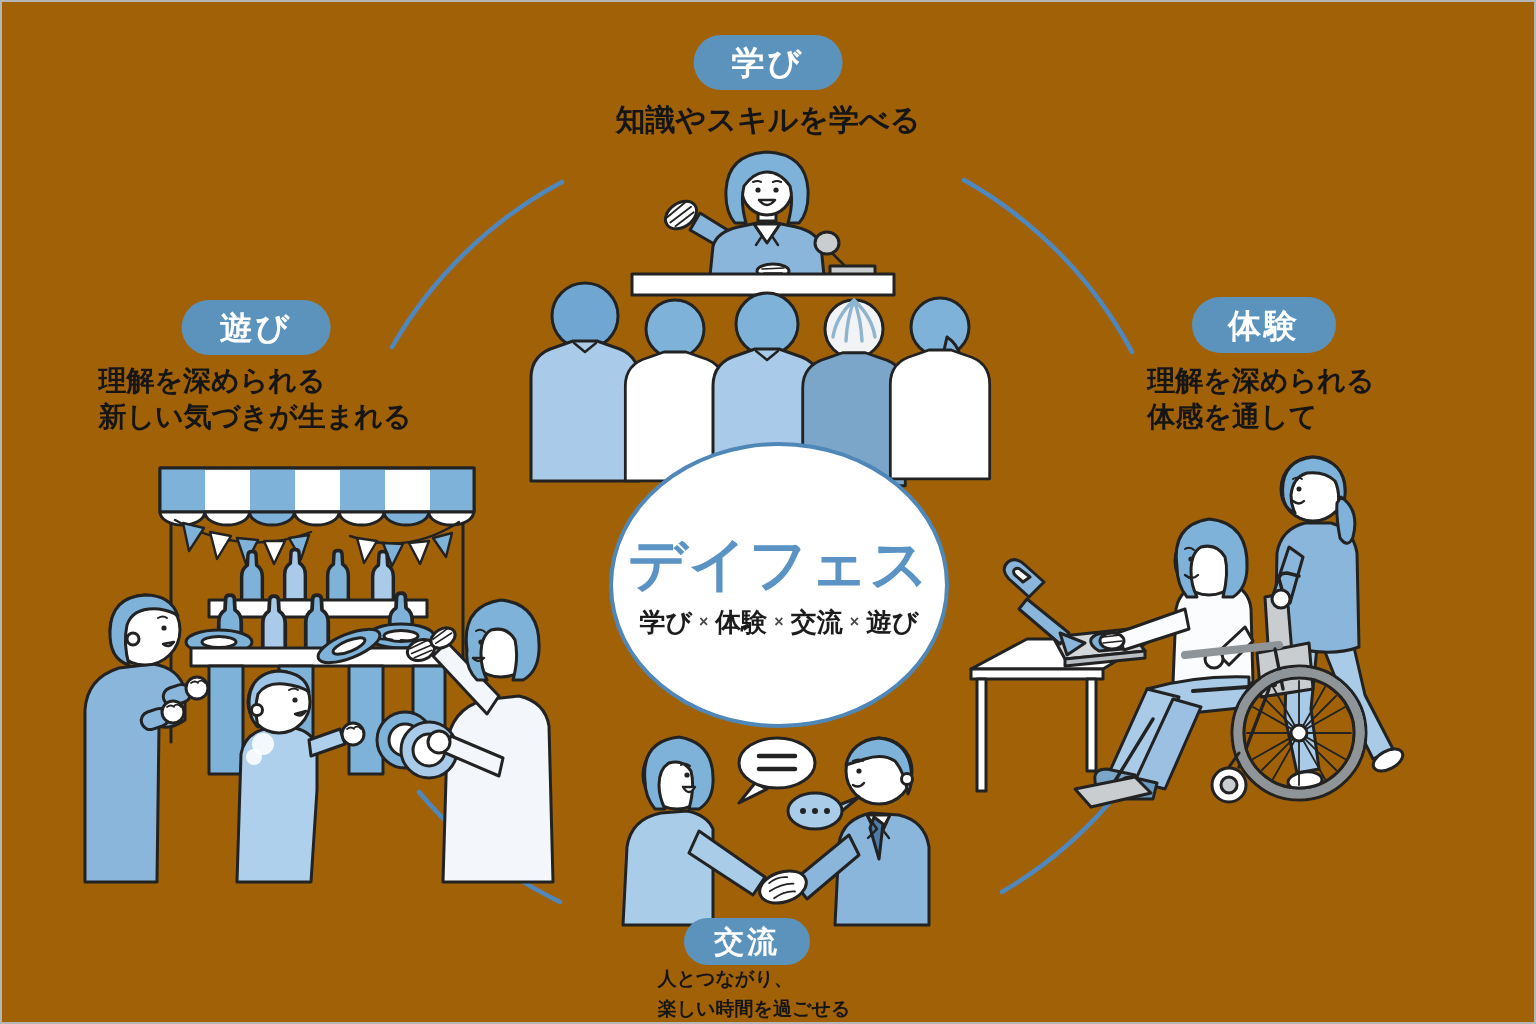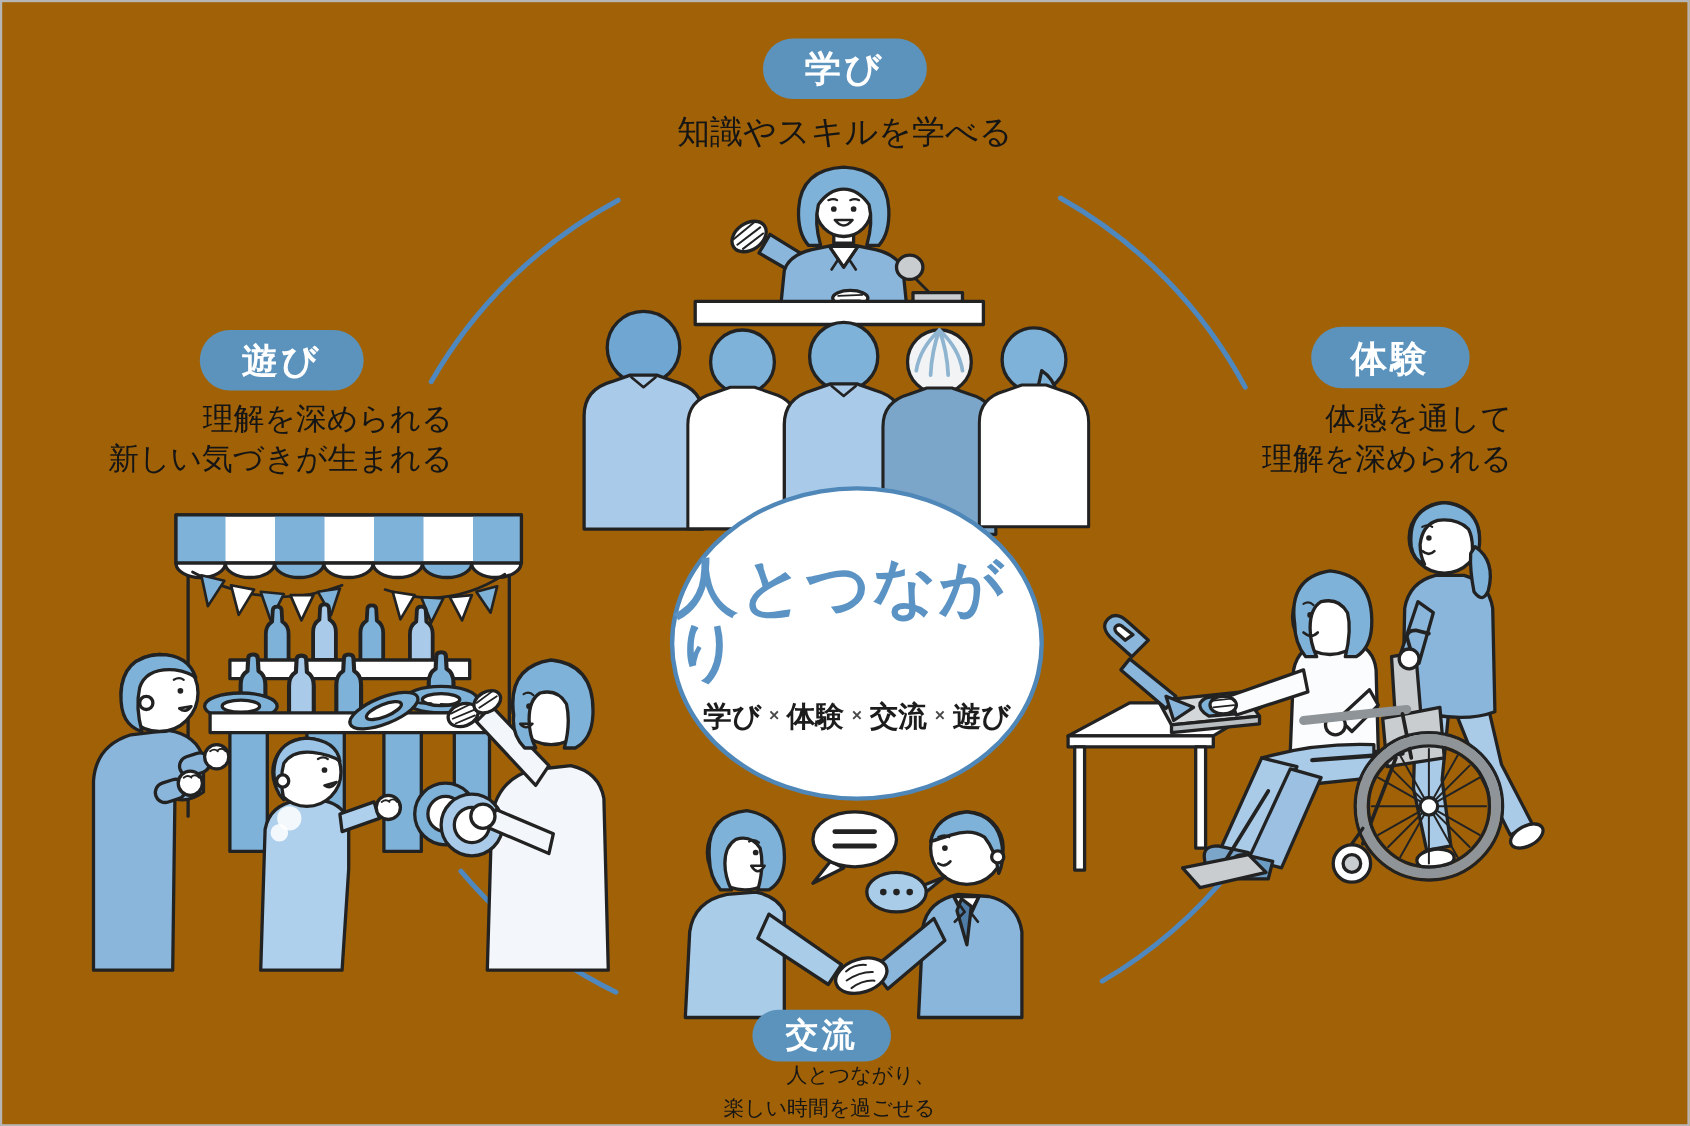--- a/index.html
+++ b/index.html
@@ -11,21 +11,21 @@
   svg{position:absolute;overflow:visible;}
   .scene{position:absolute;}
   .badge{
     position:absolute;transform:translateX(-50%);
     background:#5b93bd;color:#ffffff;font-weight:700;
     border-radius:999px;display:flex;align-items:center;justify-content:center;
     letter-spacing:3px;line-height:1;
   }
   .caption{
     position:absolute;transform:translateX(-50%);
-    color:#151515;font-weight:400;text-align:right;white-space:nowrap;
+    color:#151515;font-weight:700;text-align:left;white-space:nowrap;
   }
   .center-circle{
     position:absolute;left:607px;top:440px;width:340px;height:286px;
     border:4px solid #4f87b8;border-radius:50%;box-sizing:border-box;
     display:flex;flex-direction:column;align-items:center;justify-content:center;
     background:#ffffff;
   }
   .center-title{
     color:#5b93c4;font-size:58px;font-weight:700;letter-spacing:1px;line-height:1;
   }
@@ -248,22 +248,22 @@
         <path d="M 409 189 q 5 -3 9 1" stroke-width="2"></path>
         <path d="M 406 216 Q 411 222 417 216 Z" fill="#fff" stroke-width="2.4"></path>
       </g>
     </g>
   </svg>
 
   <div class="badge" style="left:1262px;top:295px;height:56px;padding:0 36px;font-size:33px">
     <span>体験</span>
   </div>
   <div class="caption" style="left:1259px;top:361px;font-size:28px;line-height:36px">
+    <div>理解を深められる</div>
     <div>体感を通して</div>
-    <div>理解を深められる</div>
   </div>
 
   <svg class="scene" style="left:955px;top:435px" width="450" height="390" viewBox="0 0 450 390">
     <g stroke="#222" stroke-width="3" stroke-linejoin="round" stroke-linecap="round" fill="none">
 
       <g>
         <path d="M 14 232 L 70 202 L 196 202 L 146 232 Z" fill="#fff"></path>
         <rect x="14" y="232" width="132" height="10" fill="#fff"></rect>
         <rect x="20" y="242" width="9" height="112" fill="#fff"></rect>
         <rect x="130" y="242" width="9" height="92" fill="#fff"></rect>
@@ -337,21 +337,21 @@
         <circle cx="342" cy="296" r="8" fill="#fff"></circle>
         <path d="M 272 330 L 282 316" stroke-width="3"></path>
         <circle cx="272" cy="348" r="17" fill="#fff"></circle>
         <circle cx="272" cy="348" r="8" fill="#c9cdd0"></circle>
         <circle cx="324" cy="162" r="9" fill="#fff"></circle>
       </g>
     </g>
   </svg>
 
   <div class="center-circle">
-    <div class="center-title">人とつながり</div>
+    <div class="center-title">デイフェス</div>
     <div class="center-formula">
       <span>学び</span>
       <span class="x">×</span>
       <span>体験</span>
       <span class="x">×</span>
       <span>交流</span>
       <span class="x">×</span>
       <span>遊び</span>
     </div>
   </div>

